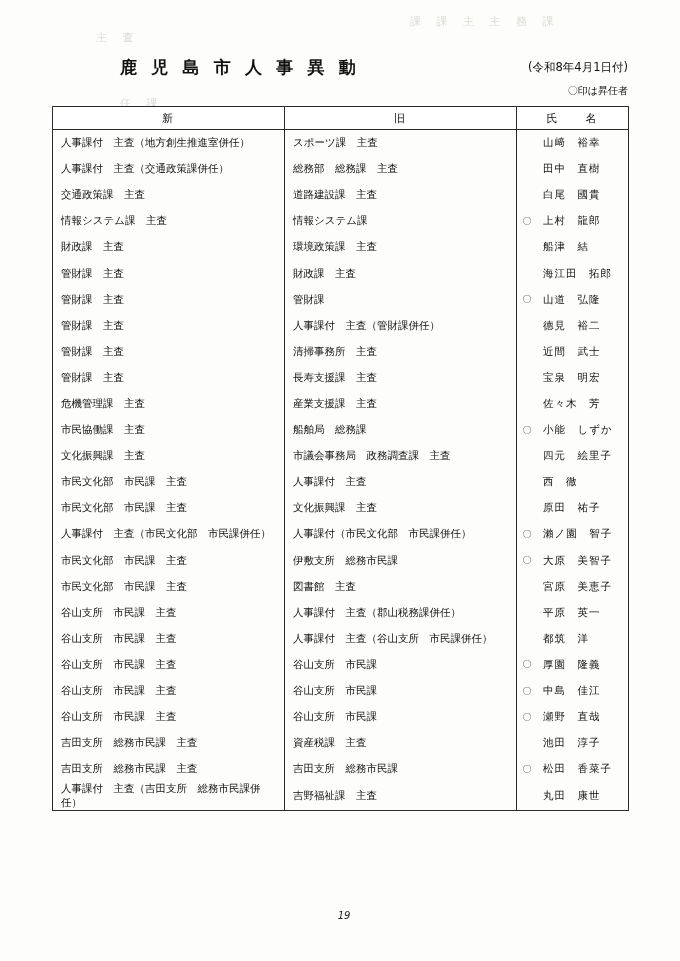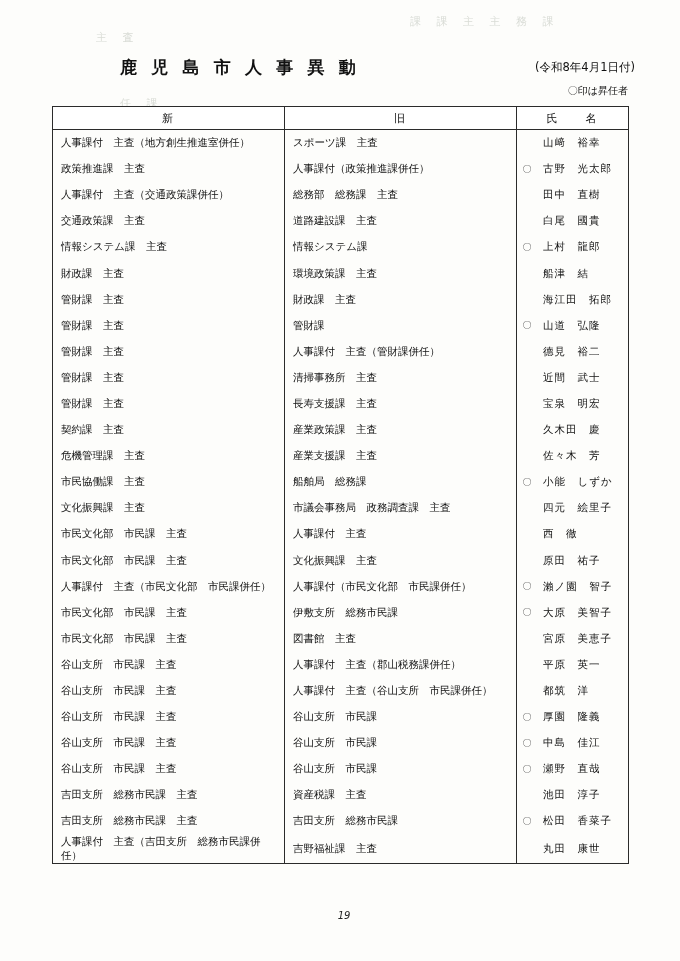--- a/index.html
+++ b/index.html
@@ -34,21 +34,21 @@
     left: 120px;
     top: 56px;
     font-size: 17px;
     font-weight: bold;
     letter-spacing: 5px;
     color: #111;
     font-family: Liberation Serif, serif;
   }
   .doc-date {
     position: absolute;
-    right: 45px;
+    right: 52px;
     top: 60px;
     font-size: 11.5px;
     color: #111;
     text-align: center;
   }
   .doc-note {
     position: absolute;
     right: 52px;
     top: 84px;
     font-size: 10px;
@@ -165,30 +165,20 @@
           <td class="c-new">人事課付　主査（地方創生推進室併任）</td>
           <td class="c-old">スポーツ課　主査</td>
           <td class="c-name">
             <div class="name-cell">
               <span class="mark"></span>
               <span class="name-text">山﨑　裕幸</span>
             </div>
           </td>
         </tr>
         <tr>
-          <td class="c-new">政策推進課　主査</td>
-          <td class="c-old">人事課付（政策推進課併任）</td>
-          <td class="c-name">
-            <div class="name-cell">
-              <span class="mark">〇</span>
-              <span class="name-text">古野　光太郎</span>
-            </div>
-          </td>
-        </tr>
-        <tr>
           <td class="c-new">人事課付　主査（交通政策課併任）</td>
           <td class="c-old">総務部　総務課　主査</td>
           <td class="c-name">
             <div class="name-cell">
               <span class="mark"></span>
               <span class="name-text">田中　直樹</span>
             </div>
           </td>
         </tr>
         <tr>
@@ -265,30 +255,20 @@
           <td class="c-new">管財課　主査</td>
           <td class="c-old">長寿支援課　主査</td>
           <td class="c-name">
             <div class="name-cell">
               <span class="mark"></span>
               <span class="name-text">宝泉　明宏</span>
             </div>
           </td>
         </tr>
         <tr>
-          <td class="c-new">契約課　主査</td>
-          <td class="c-old">産業政策課　主査</td>
-          <td class="c-name">
-            <div class="name-cell">
-              <span class="mark"></span>
-              <span class="name-text">久木田　慶</span>
-            </div>
-          </td>
-        </tr>
-        <tr>
           <td class="c-new">危機管理課　主査</td>
           <td class="c-old">産業支援課　主査</td>
           <td class="c-name">
             <div class="name-cell">
               <span class="mark"></span>
               <span class="name-text">佐々木　芳</span>
             </div>
           </td>
         </tr>
         <tr>

